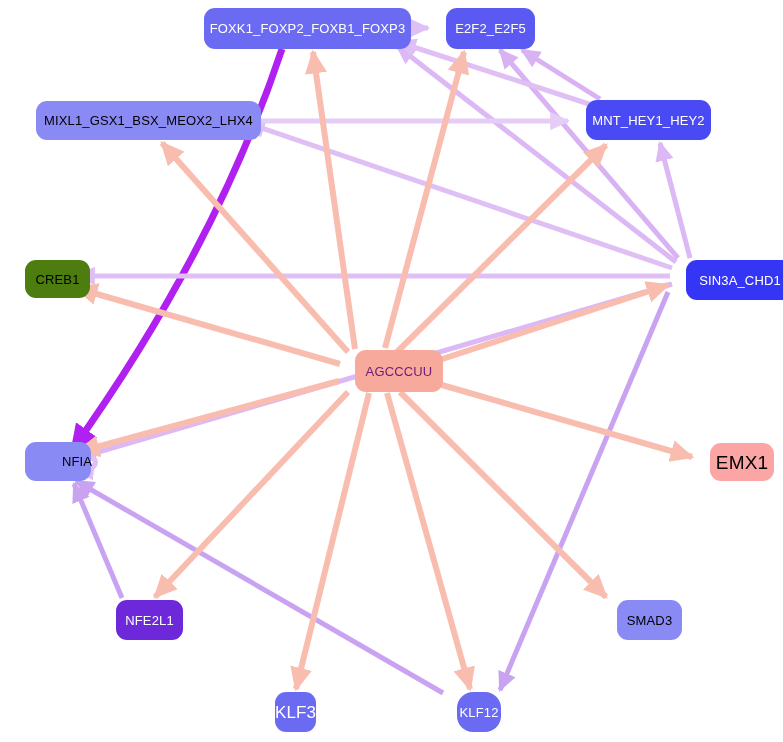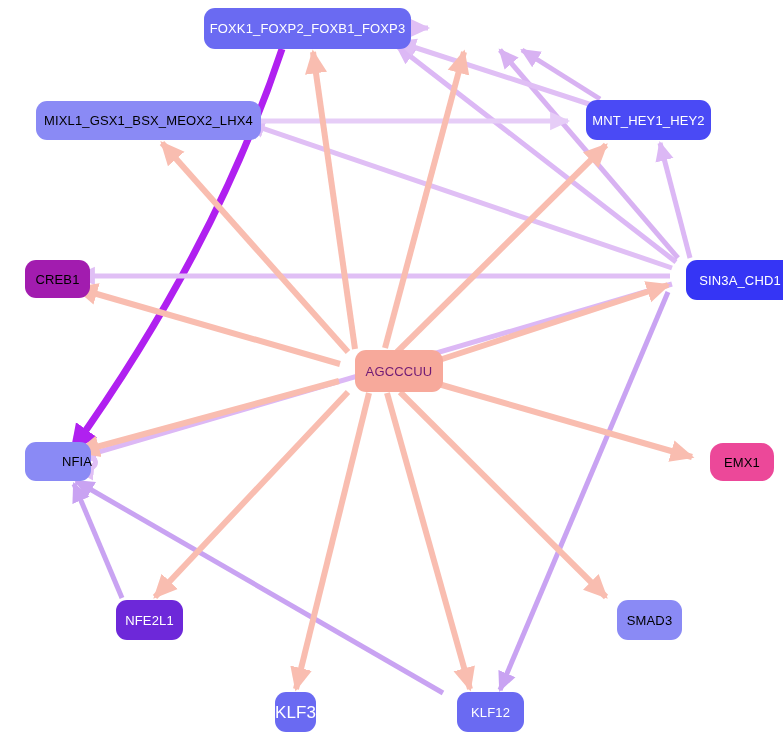--- a/index.html
+++ b/index.html
@@ -104,47 +104,50 @@
       <line x1="428" y1="381" x2="692" y2="457" stroke="#f9bdb0" stroke-width="6" stroke-linecap="butt" marker-end="url(#arw-6)"></line>
       <line x1="348" y1="392" x2="155" y2="597" stroke="#f9bdb0" stroke-width="6" stroke-linecap="butt" marker-end="url(#arw-6)"></line>
       <line x1="400" y1="392" x2="606" y2="597" stroke="#f9bdb0" stroke-width="6" stroke-linecap="butt" marker-end="url(#arw-6)"></line>
       <line x1="369" y1="393" x2="296" y2="689" stroke="#f9bdb0" stroke-width="6" stroke-linecap="butt" marker-end="url(#arw-6)"></line>
       <line x1="387" y1="393" x2="470" y2="689" stroke="#f9bdb0" stroke-width="6" stroke-linecap="butt" marker-end="url(#arw-6)"></line>
     </svg>
   <div id="node-layer">
       <div class="node" style="left: 188px; top: 8px; width: 207px; height: 41px; background: rgb(106, 106, 242); color: rgb(255, 255, 255); font-size: 13px;">
         <span class="node-label">FOXK1_FOXP2_FOXB1_FOXP3</span>
       </div>
+      <div class="node" style="left: 430px; top: 8px; width: 89px; height: 41px; background: rgb(90, 90, 242); color: rgb(255, 255, 255); font-size: 13px;">
+        <span class="node-label">E2F2_E2F5</span>
+      </div>
       <div class="node" style="left: 20px; top: 101px; width: 225px; height: 39px; background: rgb(138, 138, 245); color: rgb(0, 0, 0); font-size: 13px;">
         <span class="node-label">MIXL1_GSX1_BSX_MEOX2_LHX4</span>
       </div>
       <div class="node" style="left: 570px; top: 100px; width: 125px; height: 40px; background: rgb(74, 74, 245); color: rgb(255, 255, 255); font-size: 13px;">
         <span class="node-label">MNT_HEY1_HEY2</span>
       </div>
       <div class="node" style="left: 670px; top: 260px; width: 108px; height: 40px; background: rgb(53, 53, 245); color: rgb(255, 255, 255); font-size: 13px;">
         <span class="node-label">SIN3A_CHD1</span>
       </div>
-      <div class="node" style="left: 9px; top: 260px; width: 65px; height: 38px; background: #a21caf; color: rgb(0, 0, 0); font-size: 13px;">
+      <div class="node" style="left: 9px; top: 260px; width: 65px; height: 38px; background: #4d7c0f; color: rgb(0, 0, 0); font-size: 13px;">
         <span class="node-label">CREB1</span>
       </div>
       <div class="node" style="left: 339px; top: 350px; width: 88px; height: 42px; background: rgb(247, 169, 155); color: #701a75; font-size: 13px;">
         <span class="node-label">AGCCCUU</span>
       </div>
       <div class="node" style="left: 9px; top: 442px; width: 66px; height: 39px; background: rgb(138, 138, 245); color: rgb(0, 0, 0); font-size: 13px; padding-left: 38px;">
         <span class="node-label">NFIA</span>
       </div>
-      <div class="node" style="left: 694px; top: 443px; width: 64px; height: 38px; background: #ec4899; color: rgb(0, 0, 0); font-size: 13px; border-radius: 13px;">
+      <div class="node" style="left: 694px; top: 443px; width: 64px; height: 38px; background: #fca5a5; color: rgb(0, 0, 0); font-size: 19px;">
         <span class="node-label">EMX1</span>
       </div>
       <div class="node" style="left: 100px; top: 600px; width: 67px; height: 40px; background: #6d28d9; color: rgb(255, 255, 255); font-size: 13px;">
         <span class="node-label">NFE2L1</span>
       </div>
       <div class="node" style="left: 601px; top: 600px; width: 65px; height: 40px; background: rgb(138, 138, 245); color: rgb(0, 0, 0); font-size: 13px;">
         <span class="node-label">SMAD3</span>
       </div>
       <div class="node" style="left: 259px; top: 692px; width: 41px; height: 40px; background: rgb(106, 106, 242); color: rgb(255, 255, 255); font-size: 17px;">
         <span class="node-label">KLF3</span>
       </div>
-      <div class="node" style="left: 441px; top: 692px; width: 67px; height: 40px; background: rgb(106, 106, 242); color: rgb(255, 255, 255); font-size: 13px;">
+      <div class="node" style="left: 441px; top: 692px; width: 44px; height: 40px; background: rgb(106, 106, 242); color: rgb(255, 255, 255); font-size: 13px; border-radius: 16px;">
         <span class="node-label">KLF12</span>
       </div>
     </div>
 </div>
 
 </body></html>

